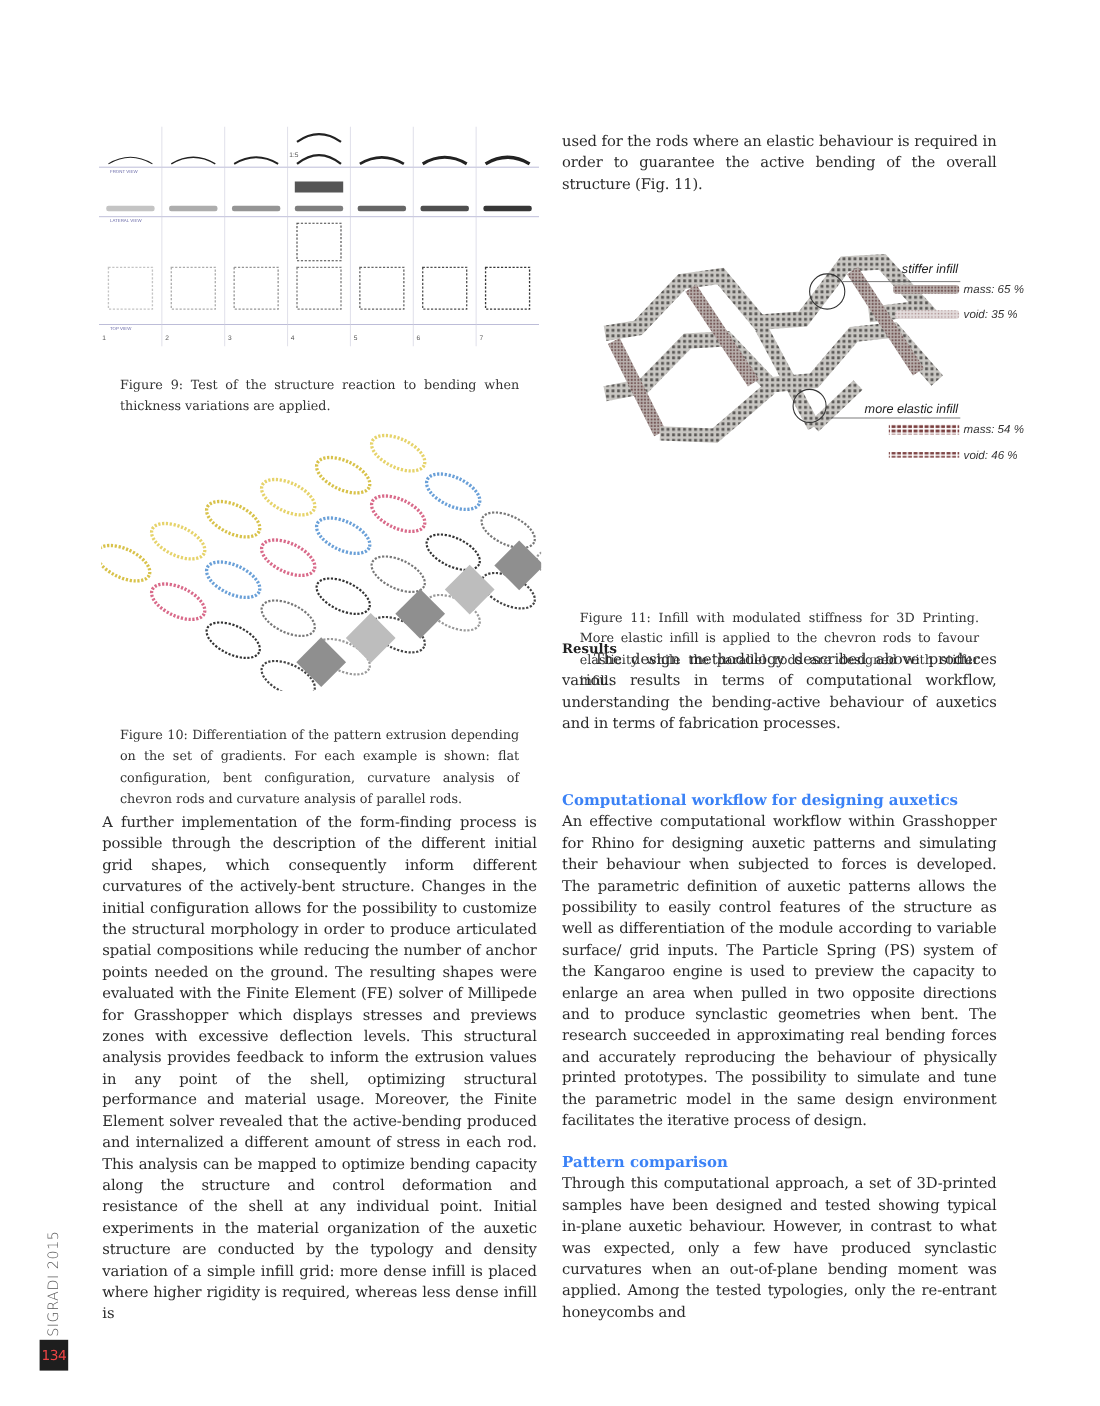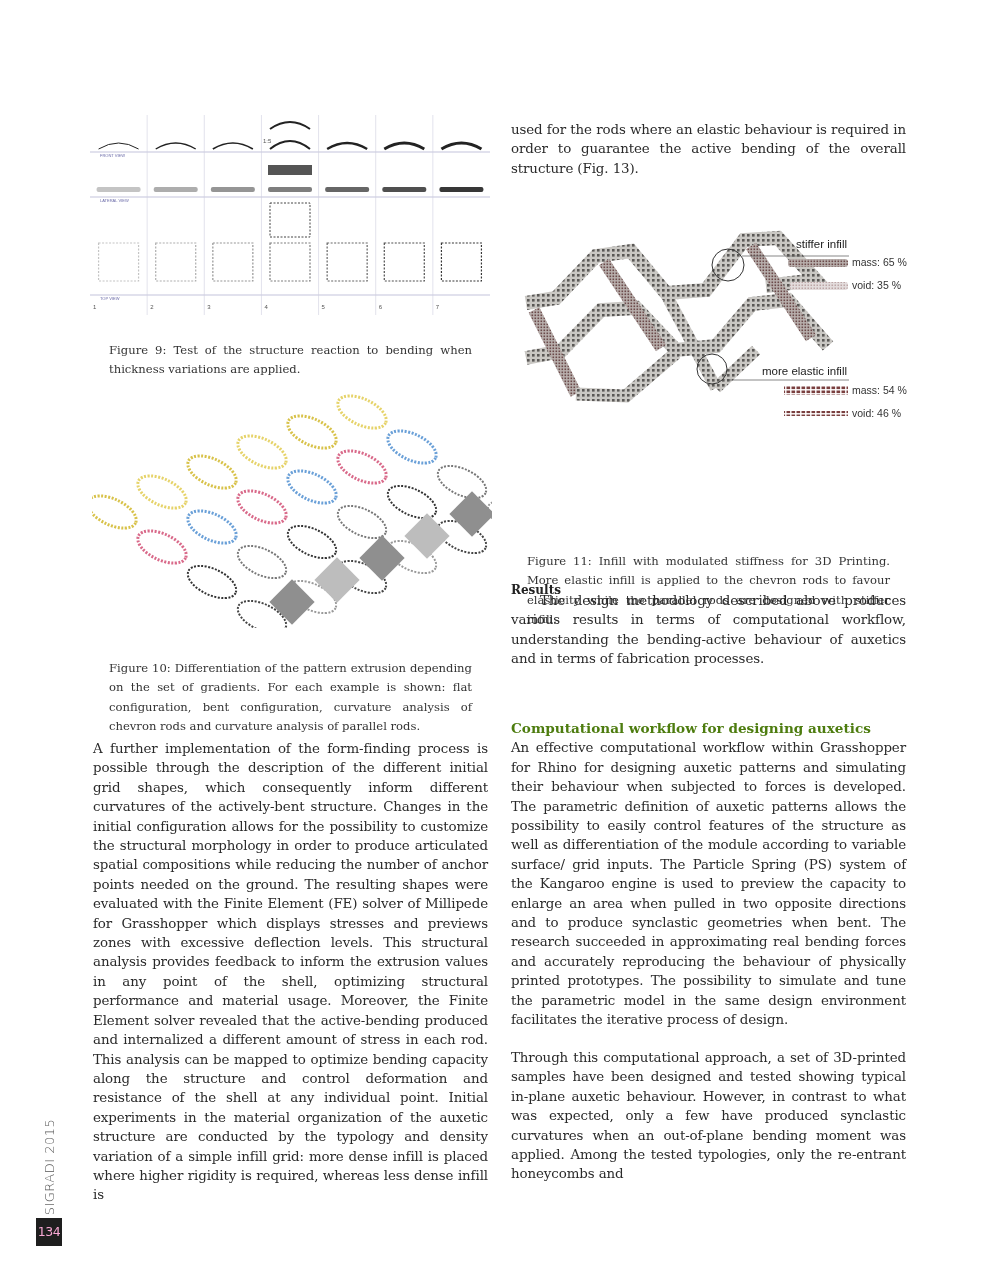--- a/index.html
+++ b/index.html
@@ -2,44 +2,44 @@
 <html><head>
 <meta charset="utf-8">
 <style>
   html, body { margin: 0; padding: 0; background: #ffffff; }
   body { width: 1000px; height: 1278px; position: relative; overflow: hidden; font-family: "DejaVu Serif", serif; color: #2a2a2a; }
   .col { position: absolute; width: 395px; }
   .left { left: 93px; }
   .right { left: 511px; }
   .p { font-size: 13.4px; line-height: 19.4px; text-align: justify; margin: 0; letter-spacing: -0.1px; }
   .cap { font-size: 11.6px; line-height: 19.4px; text-align: justify; margin: 16px; color: #333; }
-  .h { font-weight: bold; font-size: 13.6px; line-height: 19.4px; margin: 0; color: #4d7c0f; }
+  .h { font-weight: bold; font-size: 13.6px; line-height: 19.4px; margin: 0; color: #3b82f6; }
   .h2 { font-weight: bold; font-size: 12px; margin: 0; color: #222; }
   .indent { text-indent: 29px; }
 
   
   #fig9 { position: absolute; left: 90px; top: 115px; width: 400px; height: 200px; }
   #fig9 svg { width: 100%; height: 100%; }
 
   
   #fig10 { position: absolute; left: 92px; top: 392px; width: 400px; height: 236px; }
   #fig10 svg { width: 100%; height: 100%; }
 
   
-  #fig11 { position: absolute; left: 516px; top: 218px; width: 400px; height: 208px; }
+  #fig11 { position: absolute; left: 540px; top: 218px; width: 400px; height: 208px; font-style: italic; }
   #fig11 svg { width: 100%; height: 100%; }
   .f11-label { font-family: "Liberation Sans", sans-serif; font-size: 10.5px; fill: #333; }
   .f11-title { font-family: "Liberation Sans", sans-serif; font-size: 11.5px; fill: #222; }
   .f9-small { font-family: "Liberation Sans", sans-serif; font-size: 4px; fill: #6a6aa8; }
   .f9-num { font-family: "Liberation Sans", sans-serif; font-size: 6px; fill: #555; }
 
   
   #side { position: absolute; left: 34px; top: 1122px; width: 30px; height: 90px; }
   #side-text { position: absolute; left: 50%; top: 50%; transform: translate(-50%,-50%) rotate(-90deg); white-space: nowrap; font-family: "DejaVu Sans", sans-serif; font-size: 13px; letter-spacing: 0.5px; color: #555; font-weight: 300; }
-  #pagenum { position: absolute; left: 36px; top: 1218px; width: 26px; height: 28px; background: #1e1e1e; color: #f9a8d4; font-family: "DejaVu Sans", sans-serif; font-size: 12.5px; text-align: center; line-height: 28px; letter-spacing: -0.5px; }
+  #pagenum { position: absolute; left: 36px; top: 1218px; width: 26px; height: 28px; background: #1e1e1e; color: #ef4444; font-family: "DejaVu Sans", sans-serif; font-size: 12.5px; text-align: center; line-height: 28px; letter-spacing: -0.5px; }
 </style>
 </head>
 <body>
 
 <div id="fig9">
   <svg viewBox="0 0 400 200">
     <g stroke="#9a9ac4" stroke-width="0.6">
       <line x1="0" y1="37" x2="400" y2="37"></line>
       <line x1="0" y1="82" x2="400" y2="82"></line>
       <line x1="0" y1="180" x2="400" y2="180"></line>
@@ -133,21 +133,21 @@
 </div>
 <div class="col left" style="top:643px;">
   <p class="cap">Figure 10: Differentiation of the pattern extrusion depending on the set of gradients. For each example is shown: flat configuration, bent configuration, curvature analysis of chevron rods and curvature analysis of parallel rods.</p>
 </div>
 
 <div class="col left" style="top:739px;">
   <p class="p">A further implementation of the form-finding process is possible through the description of the different initial grid shapes, which consequently inform different curvatures of the actively-bent structure. Changes in the initial configuration allows for the possibility to customize the structural morphology in order to produce articulated spatial compositions while reducing the number of anchor points needed on the ground. The resulting shapes were evaluated with the Finite Element (FE) solver of Millipede for Grasshopper which displays stresses and previews zones with excessive deflection levels. This structural analysis provides feedback to inform the extrusion values in any point of the shell, optimizing structural performance and material usage. Moreover, the Finite Element solver revealed that the active-bending produced and internalized a different amount of stress in each rod. This analysis can be mapped to optimize bending capacity along the structure and control deformation and resistance of the shell at any individual point. Initial experiments in the material organization of the auxetic structure are conducted by the typology and density variation of a simple infill grid: more dense infill is placed where higher rigidity is required, whereas less dense infill is</p>
 </div>
 
 <div class="col right" style="top:120px;">
-  <p class="p">used for the rods where an elastic behaviour is required in order to guarantee the active bending of the overall structure (Fig. 13).</p>
+  <p class="p">used for the rods where an elastic behaviour is required in order to guarantee the active bending of the overall structure (Fig. 11).</p>
 </div>
 
 <div id="fig11">
   <svg viewBox="0 0 400 208">
     <defs>
       <pattern id="holes" width="5" height="5" patternUnits="userSpaceOnUse">
         <rect width="5" height="5" fill="#c9c7c3"></rect>
         <rect x="1" y="1" width="2.6" height="2.6" fill="#5a5856"></rect>
       </pattern>
       <pattern id="dense" width="3" height="3" patternUnits="userSpaceOnUse">
@@ -199,19 +199,20 @@
   <p class="h2">Results</p>
 </div>
 <div class="col right" style="top:591px;">
   <p class="p indent">The design methodology described above produces various results in terms of computational workflow, understanding the bending-active behaviour of auxetics and in terms of fabrication processes.</p>
 </div>
 <div class="col right" style="top:719px;">
   <p class="h">Computational workflow for designing auxetics</p>
   <p class="p">An effective computational workflow within Grasshopper for Rhino for designing auxetic patterns and simulating their behaviour when subjected to forces is developed. The parametric definition of auxetic patterns allows the possibility to easily control features of the structure as well as differentiation of the module according to variable surface/ grid inputs. The Particle Spring (PS) system of the Kangaroo engine is used to preview the capacity to enlarge an area when pulled in two opposite directions and to produce synclastic geometries when bent. The research succeeded in approximating real bending forces and accurately reproducing the behaviour of physically printed prototypes. The possibility to simulate and tune the parametric model in the same design environment facilitates the iterative process of design.</p>
 </div>
 <div class="col right" style="top:1048px;">
+  <p class="h">Pattern comparison</p>
   <p class="p">Through this computational approach, a set of 3D-printed samples have been designed and tested showing typical in-plane auxetic behaviour. However, in contrast to what was expected, only a few have produced synclastic curvatures when an out-of-plane bending moment was applied. Among the tested typologies, only the re-entrant honeycombs and</p>
 </div>
 
 <div id="side">
   <div id="side-text">SIGRADI 2015</div>
 </div>
 <div id="pagenum">134</div>
 
 </body></html>

